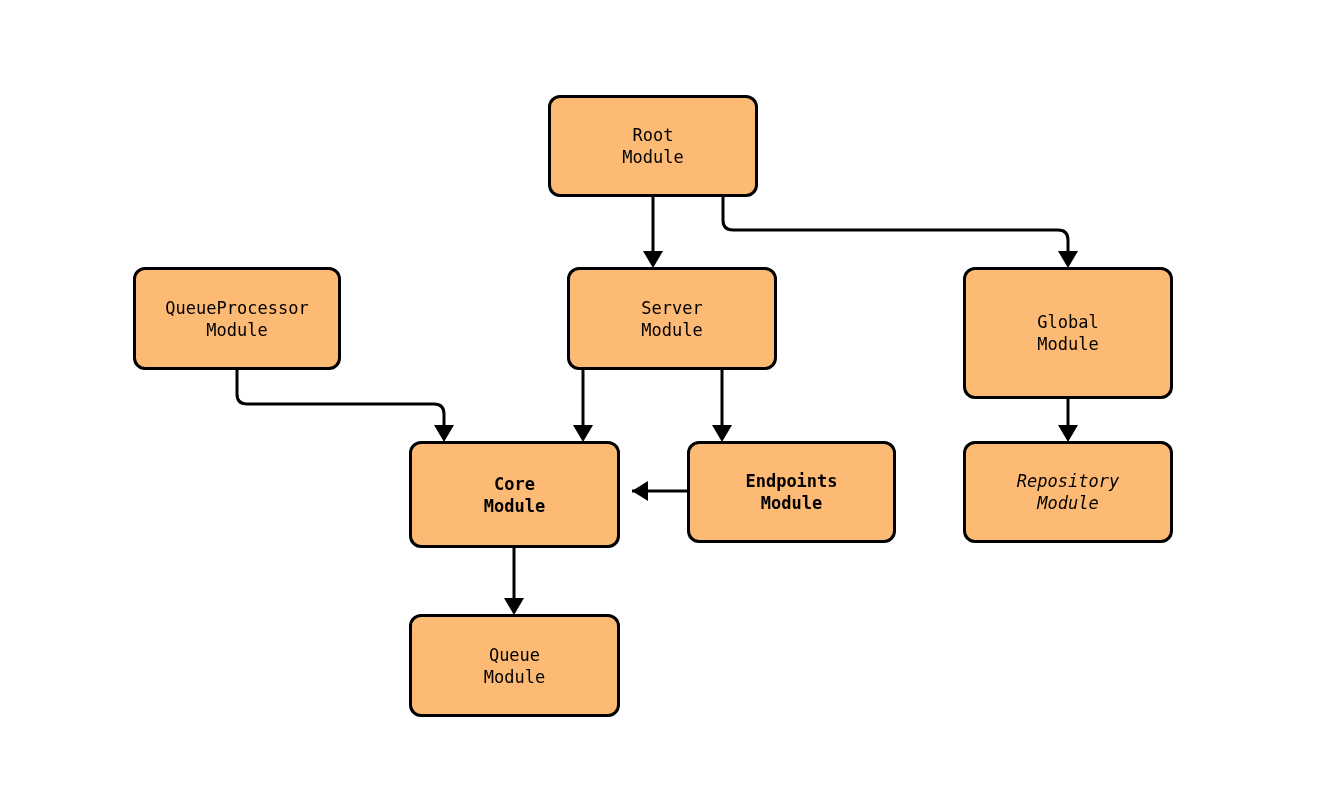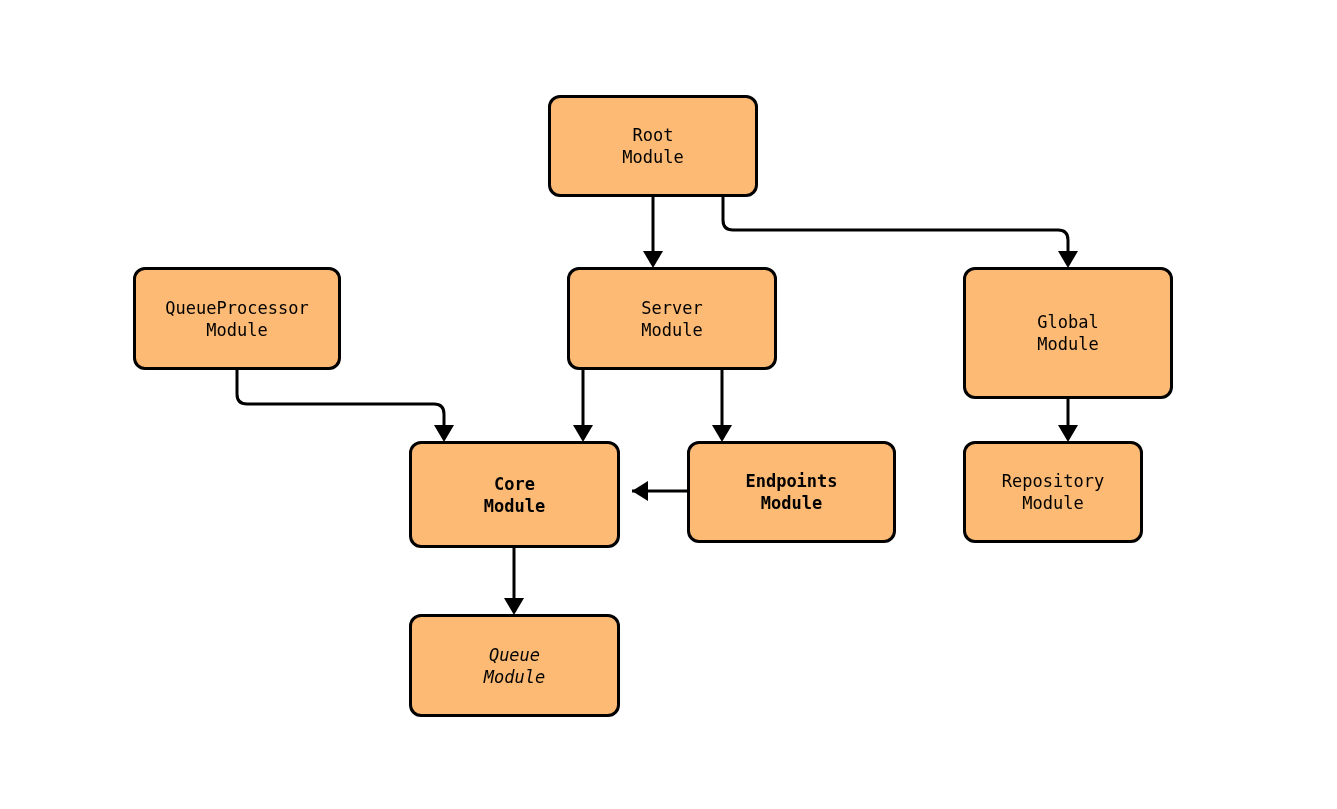--- a/index.html
+++ b/index.html
@@ -104,23 +104,23 @@
   <div class="node" style="left: 409px; top: 441px; width: 211px; height: 107px; border-color: rgb(0, 0, 0); font-weight: bold;">
     <span class="node-label">Core
 Module</span>
   </div>
 
   <div class="node" style="left: 687px; top: 441px; width: 209px; height: 102px; border-color: rgb(0, 0, 0); font-weight: bold;">
     <span class="node-label">Endpoints
 Module</span>
   </div>
 
-  <div class="node" style="left: 963px; top: 441px; width: 180px; height: 102px; border-color: rgb(0, 0, 0);">
+  <div class="node" style="left: 963px; top: 441px; width: 210px; height: 102px; border-color: rgb(0, 0, 0); font-style: italic;">
     <span class="node-label">Repository
 Module</span>
   </div>
 
-  <div class="node" style="left: 409px; top: 614px; width: 211px; height: 103px; border-color: rgb(0, 0, 0); font-style: italic;">
+  <div class="node" style="left: 409px; top: 614px; width: 211px; height: 103px; border-color: rgb(0, 0, 0);">
     <span class="node-label">Queue
 Module</span>
   </div>
 
 </div>
 
 </body></html>

